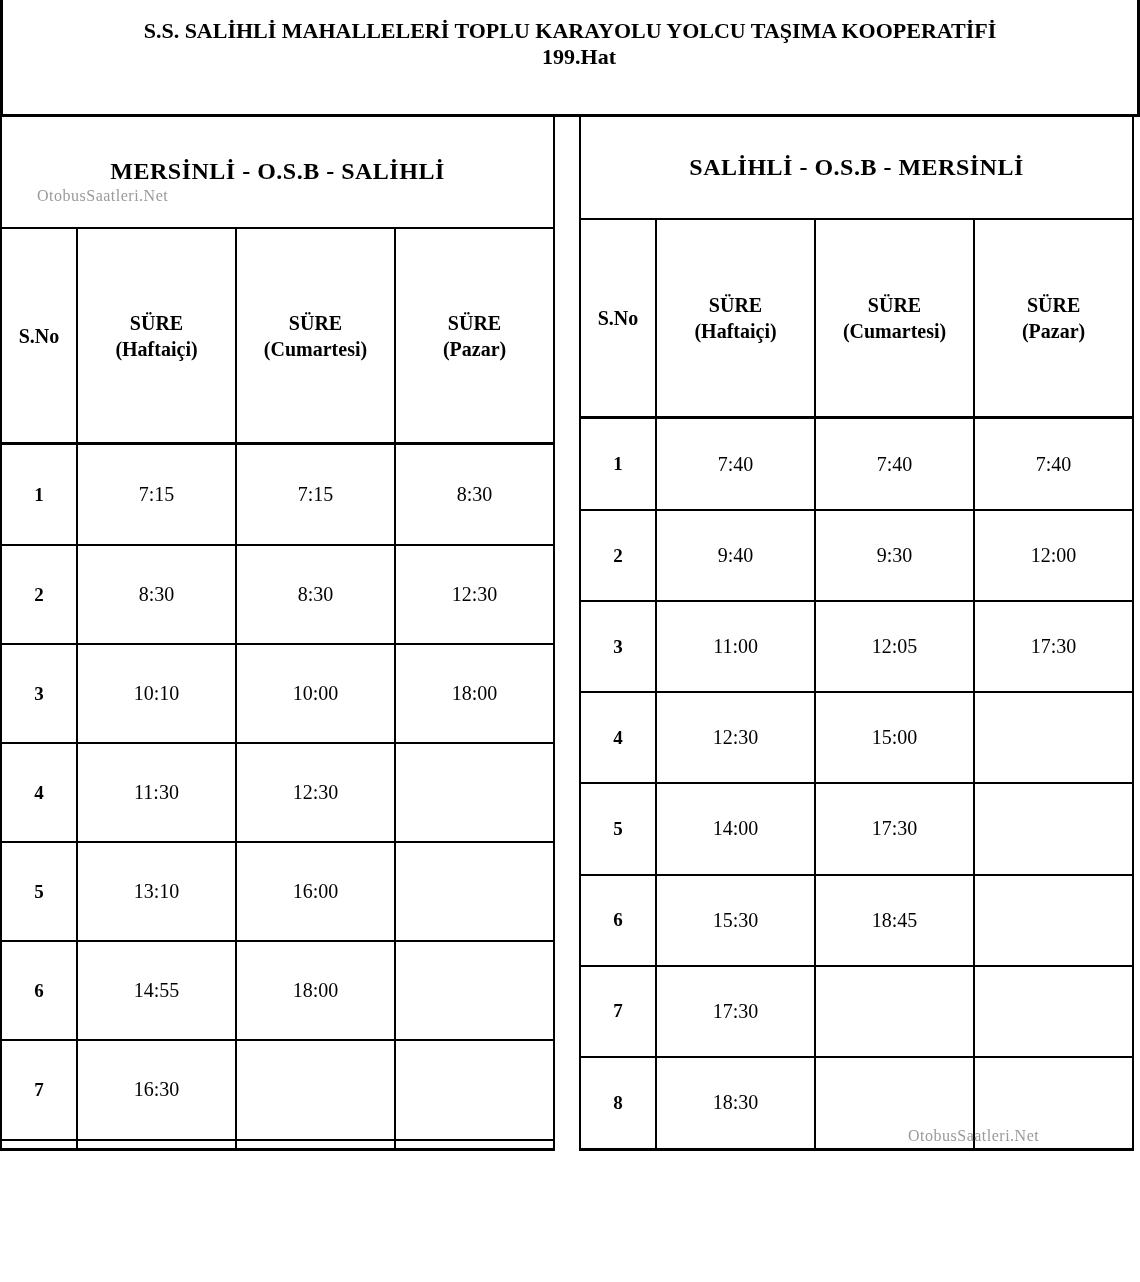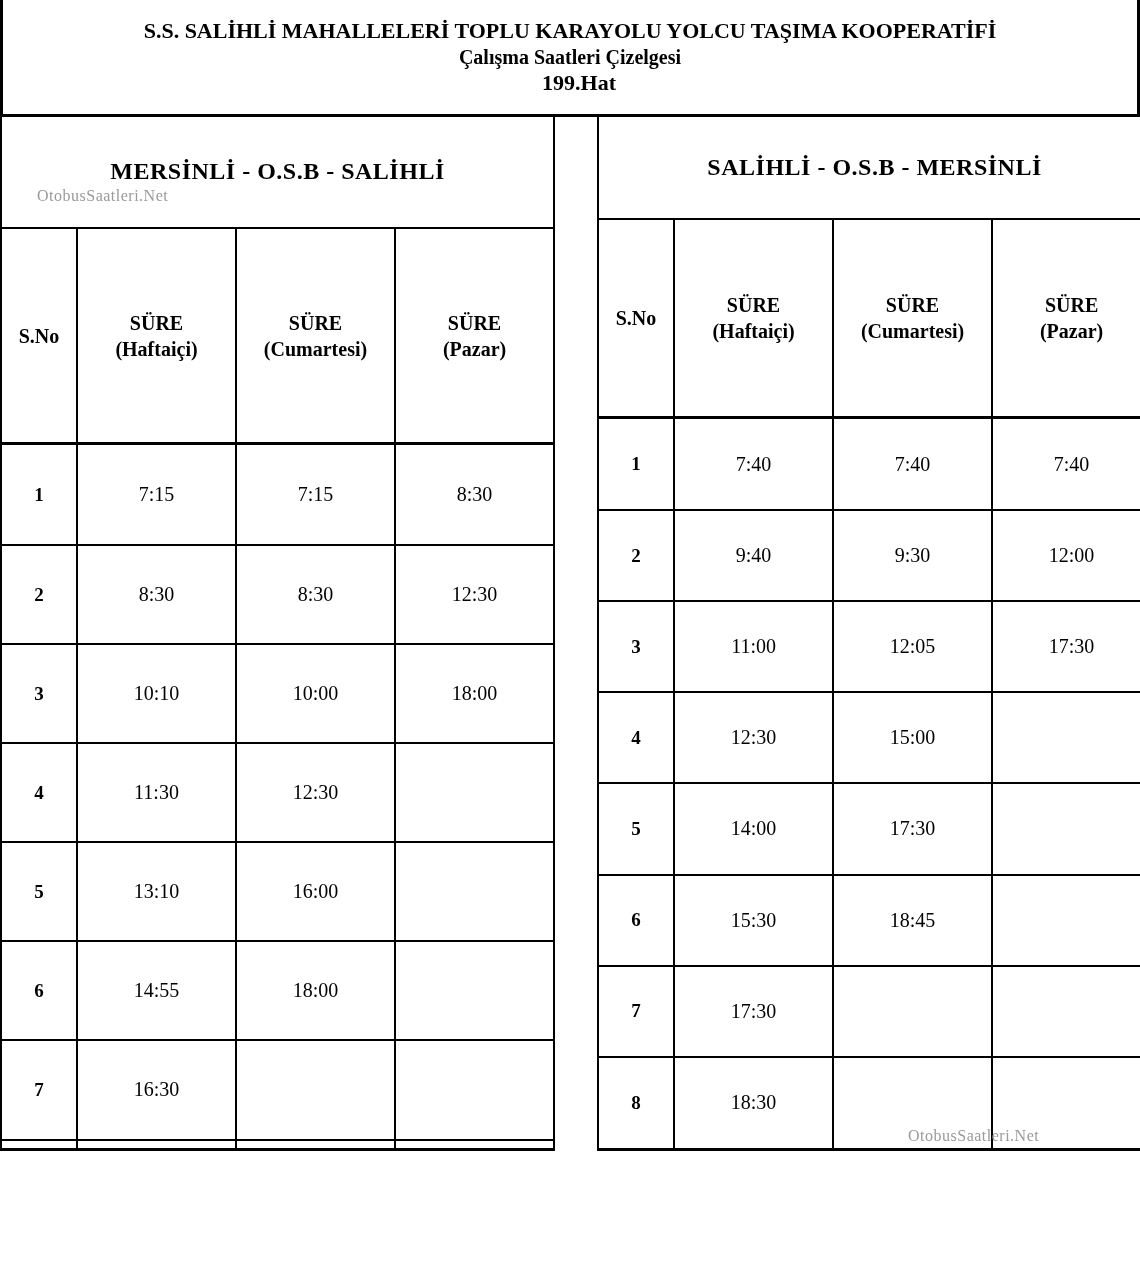--- a/index.html
+++ b/index.html
@@ -46,21 +46,21 @@
     letter-spacing: 0.5px;
     z-index: 5;
     pointer-events: none;
   }
   .wm-top  { left: 37px;  top: 187px; }
   .wm-table{ left: 908px; top: 1127px; }
 
   
   .tables {
     display: flex;
-    column-gap: 42px;
+    column-gap: 24px;
     height: 1034px;
   }
   table.schedule {
     border-collapse: collapse;
     table-layout: fixed;
     width: 553px;
     height: 100%;
   }
   table.schedule th, table.schedule td {
     border: 2px solid #000;
@@ -89,21 +89,20 @@
   col.c-t  { width: 159px; }
 </style>
 </head>
 <body>
 
 <div class="page">
 
 
   <div class="subheader-box">
     <div class="coop-title">S.S. SALİHLİ MAHALLELERİ TOPLU KARAYOLU YOLCU TAŞIMA KOOPERATİFİ</div>
-    <div class="coop-subtitle">Çalışma Saatleri Çizelgesi</div>
     <div class="line-number">199.Hat</div>
   </div>
 
   <div class="watermark wm-top" style="color: rgb(154, 154, 154);">OtobusSaatleri.Net</div>
   <div class="watermark wm-table" style="color: rgb(154, 154, 154);">OtobusSaatleri.Net</div>
 
   <div class="tables">
 
     <table class="schedule">
       <colgroup>

